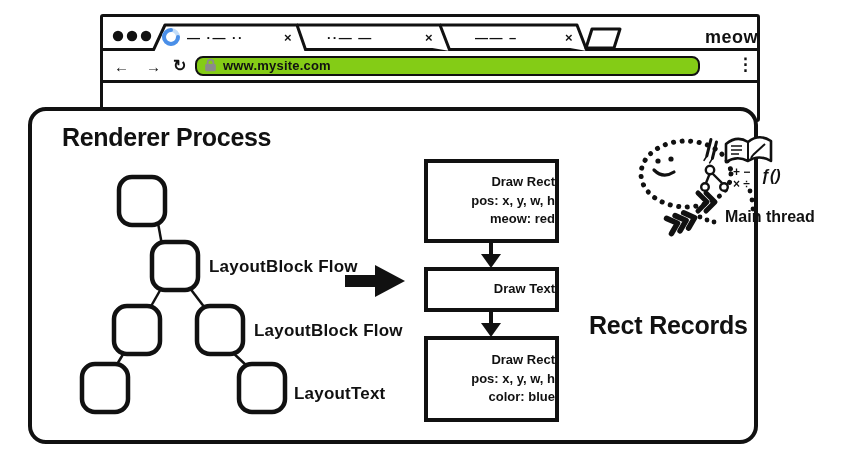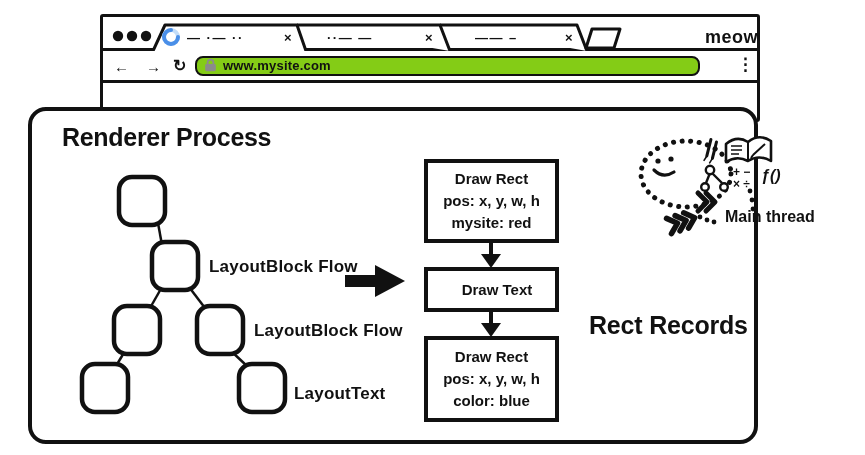--- a/index.html
+++ b/index.html
@@ -34,22 +34,22 @@
   }
   .panel-title {
     position:absolute; left:30px; top:12px;
     font-size:25px; font-weight:bold; letter-spacing:-0.3px;
   }
   .tree-svg { position:absolute; left:30px; top:50px; }
   .tree-label { font-size:17px; font-weight:bold; letter-spacing:0.2px; fill:#111; }
   .bigarrow { position:absolute; left:313px; top:151px; }
   .pr-box {
     position:absolute; left:392px; width:135px; border:4px solid #111; background:#fff;
-    display:flex; flex-direction:column; align-items:center; justify-content:center;
-    font-size:15px; font-weight:bold; line-height:1.45; text-align:center;
+    display:flex; flex-direction:column; align-items:flex-end; justify-content:center;
+    font-size:13px; font-weight:bold; line-height:1.45; text-align:center;
   }
   .pr-box-1 { top:48px;  height:84px; }
   .pr-box-2 { top:156px; height:45px;padding-left:11px; }
   .pr-box-3 { top:225px; height:86px; }
   .flow-arrow { position:absolute; left:447px; }
   .fa-1 { top:131px; } .fa-2 { top:200px; }
   .paint-heading {
     position:absolute; left:557px; top:200px;
     font-size:25px; font-weight:bold; letter-spacing:-0.2px;
   }
@@ -137,21 +137,21 @@
       <text class="tree-label" x="232" y="238">LayoutText</text>
     </svg>
 
     <svg class="bigarrow" width="62" height="38" viewBox="0 0 62 38">
       <polygon points="0,13 30,13 30,3 60,19 30,35 30,25 0,25" fill="#111"></polygon>
     </svg>
 
     <div class="pr-box pr-box-1">
       <div>Draw Rect</div>
       <div>pos: x, y, w, h</div>
-      <div>mysite: red</div>
+      <div>meow: red</div>
     </div>
     <svg class="flow-arrow fa-1" width="24" height="27" viewBox="0 0 24 27">
       <line x1="12" y1="0" x2="12" y2="14" stroke="#111" stroke-width="4"></line>
       <polygon points="2,12 22,12 12,26" fill="#111"></polygon>
     </svg>
     <div class="pr-box pr-box-2">
       <div>Draw Text</div>
     </div>
     <svg class="flow-arrow fa-2" width="24" height="27" viewBox="0 0 24 27">
       <line x1="12" y1="0" x2="12" y2="14" stroke="#111" stroke-width="4"></line>

